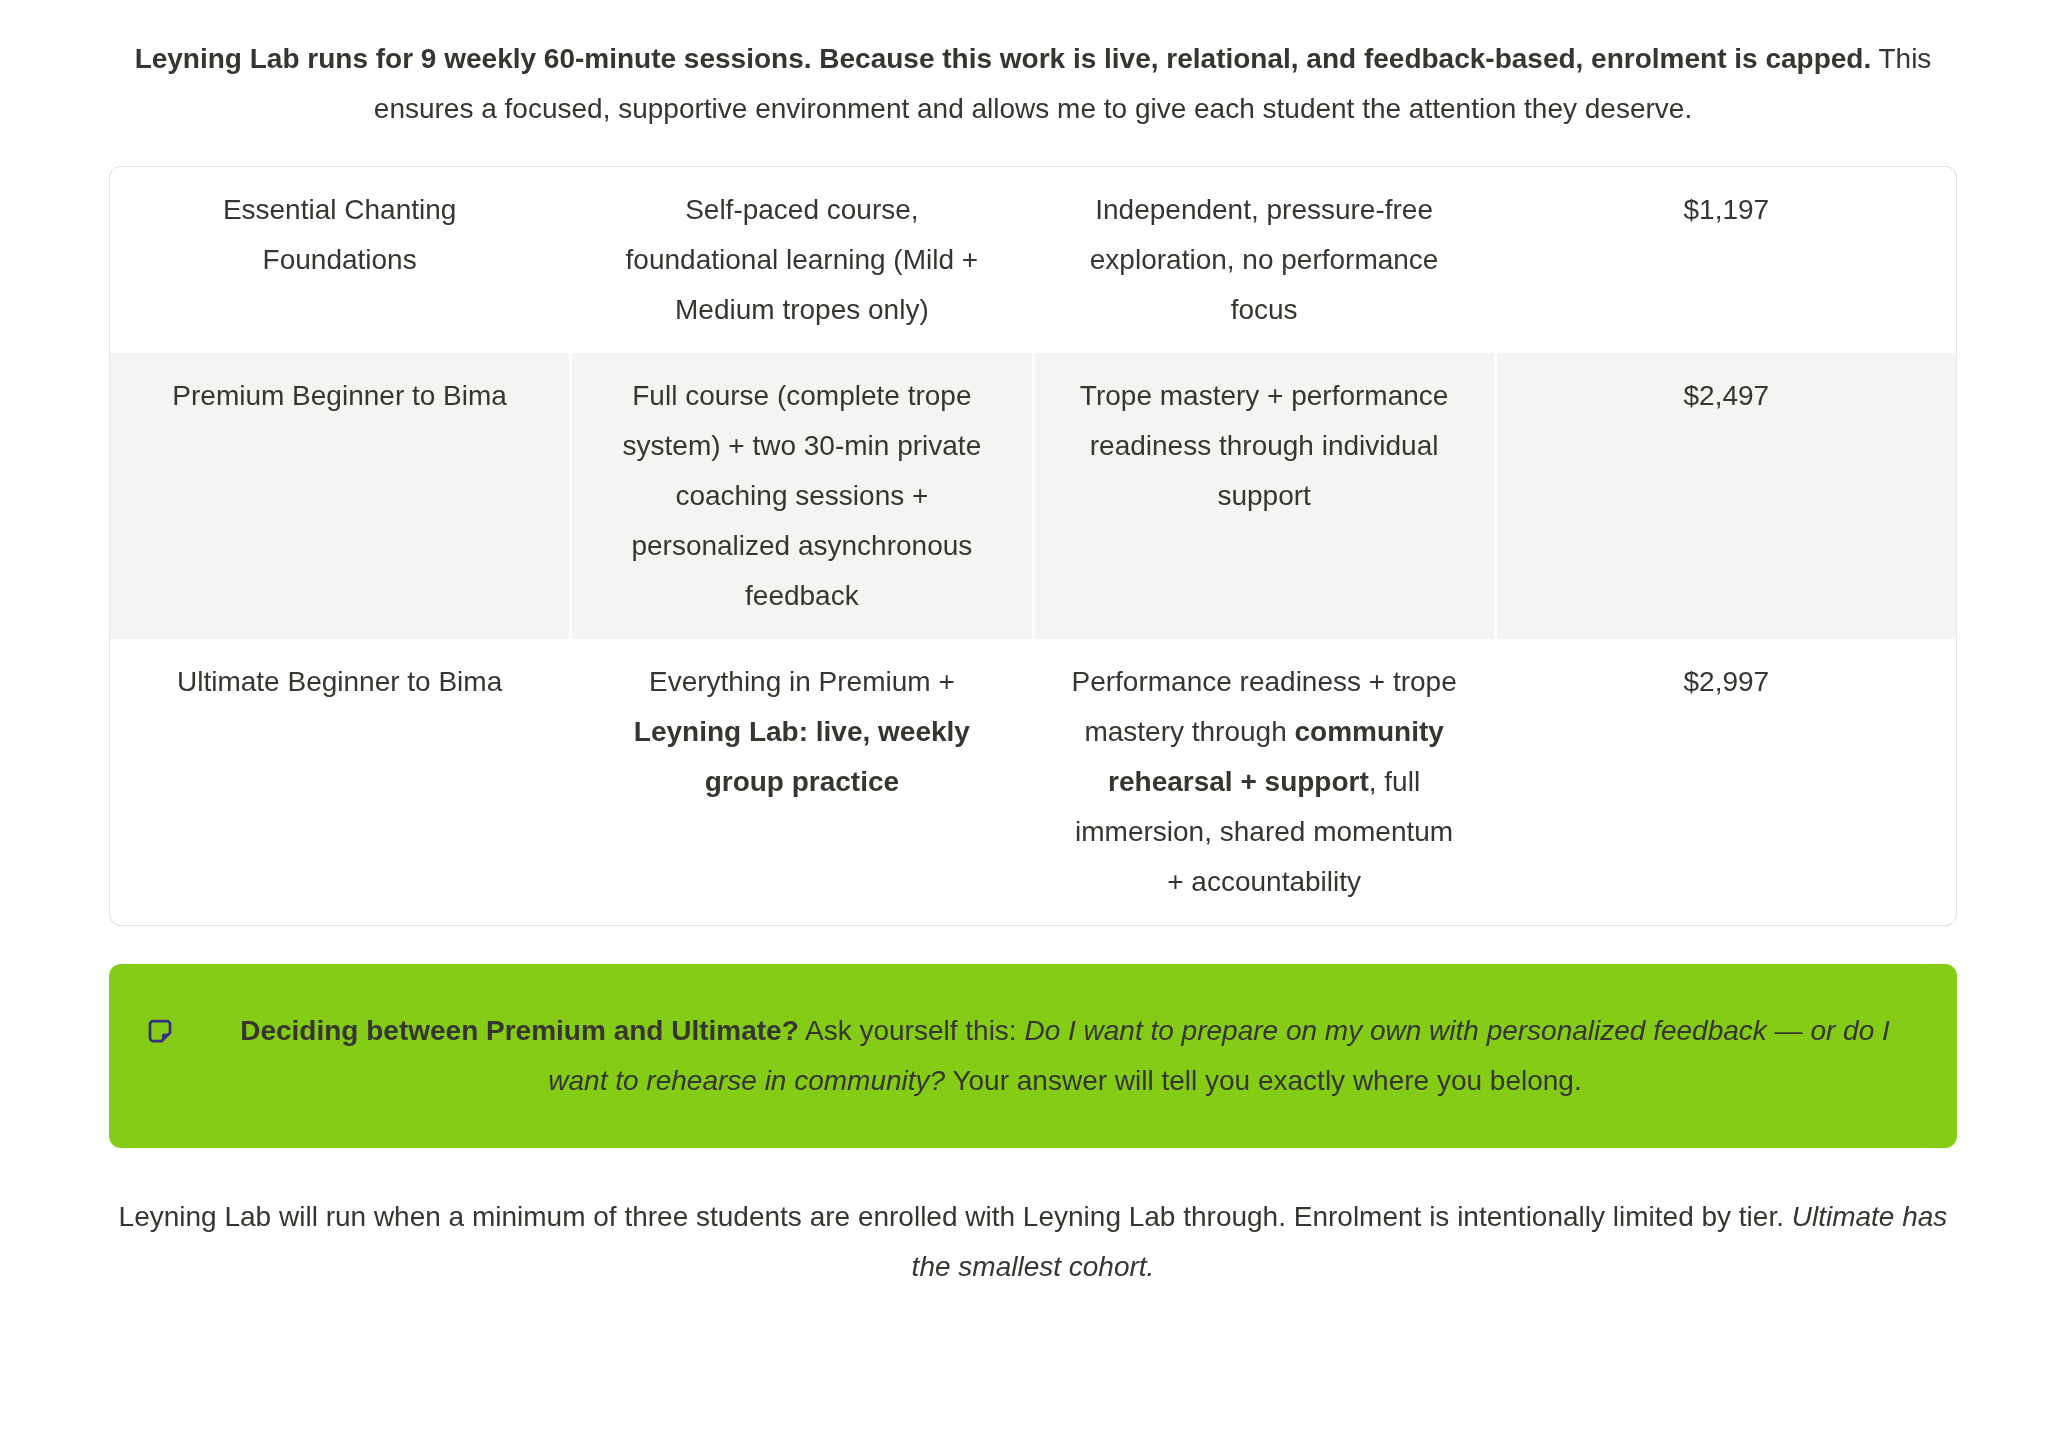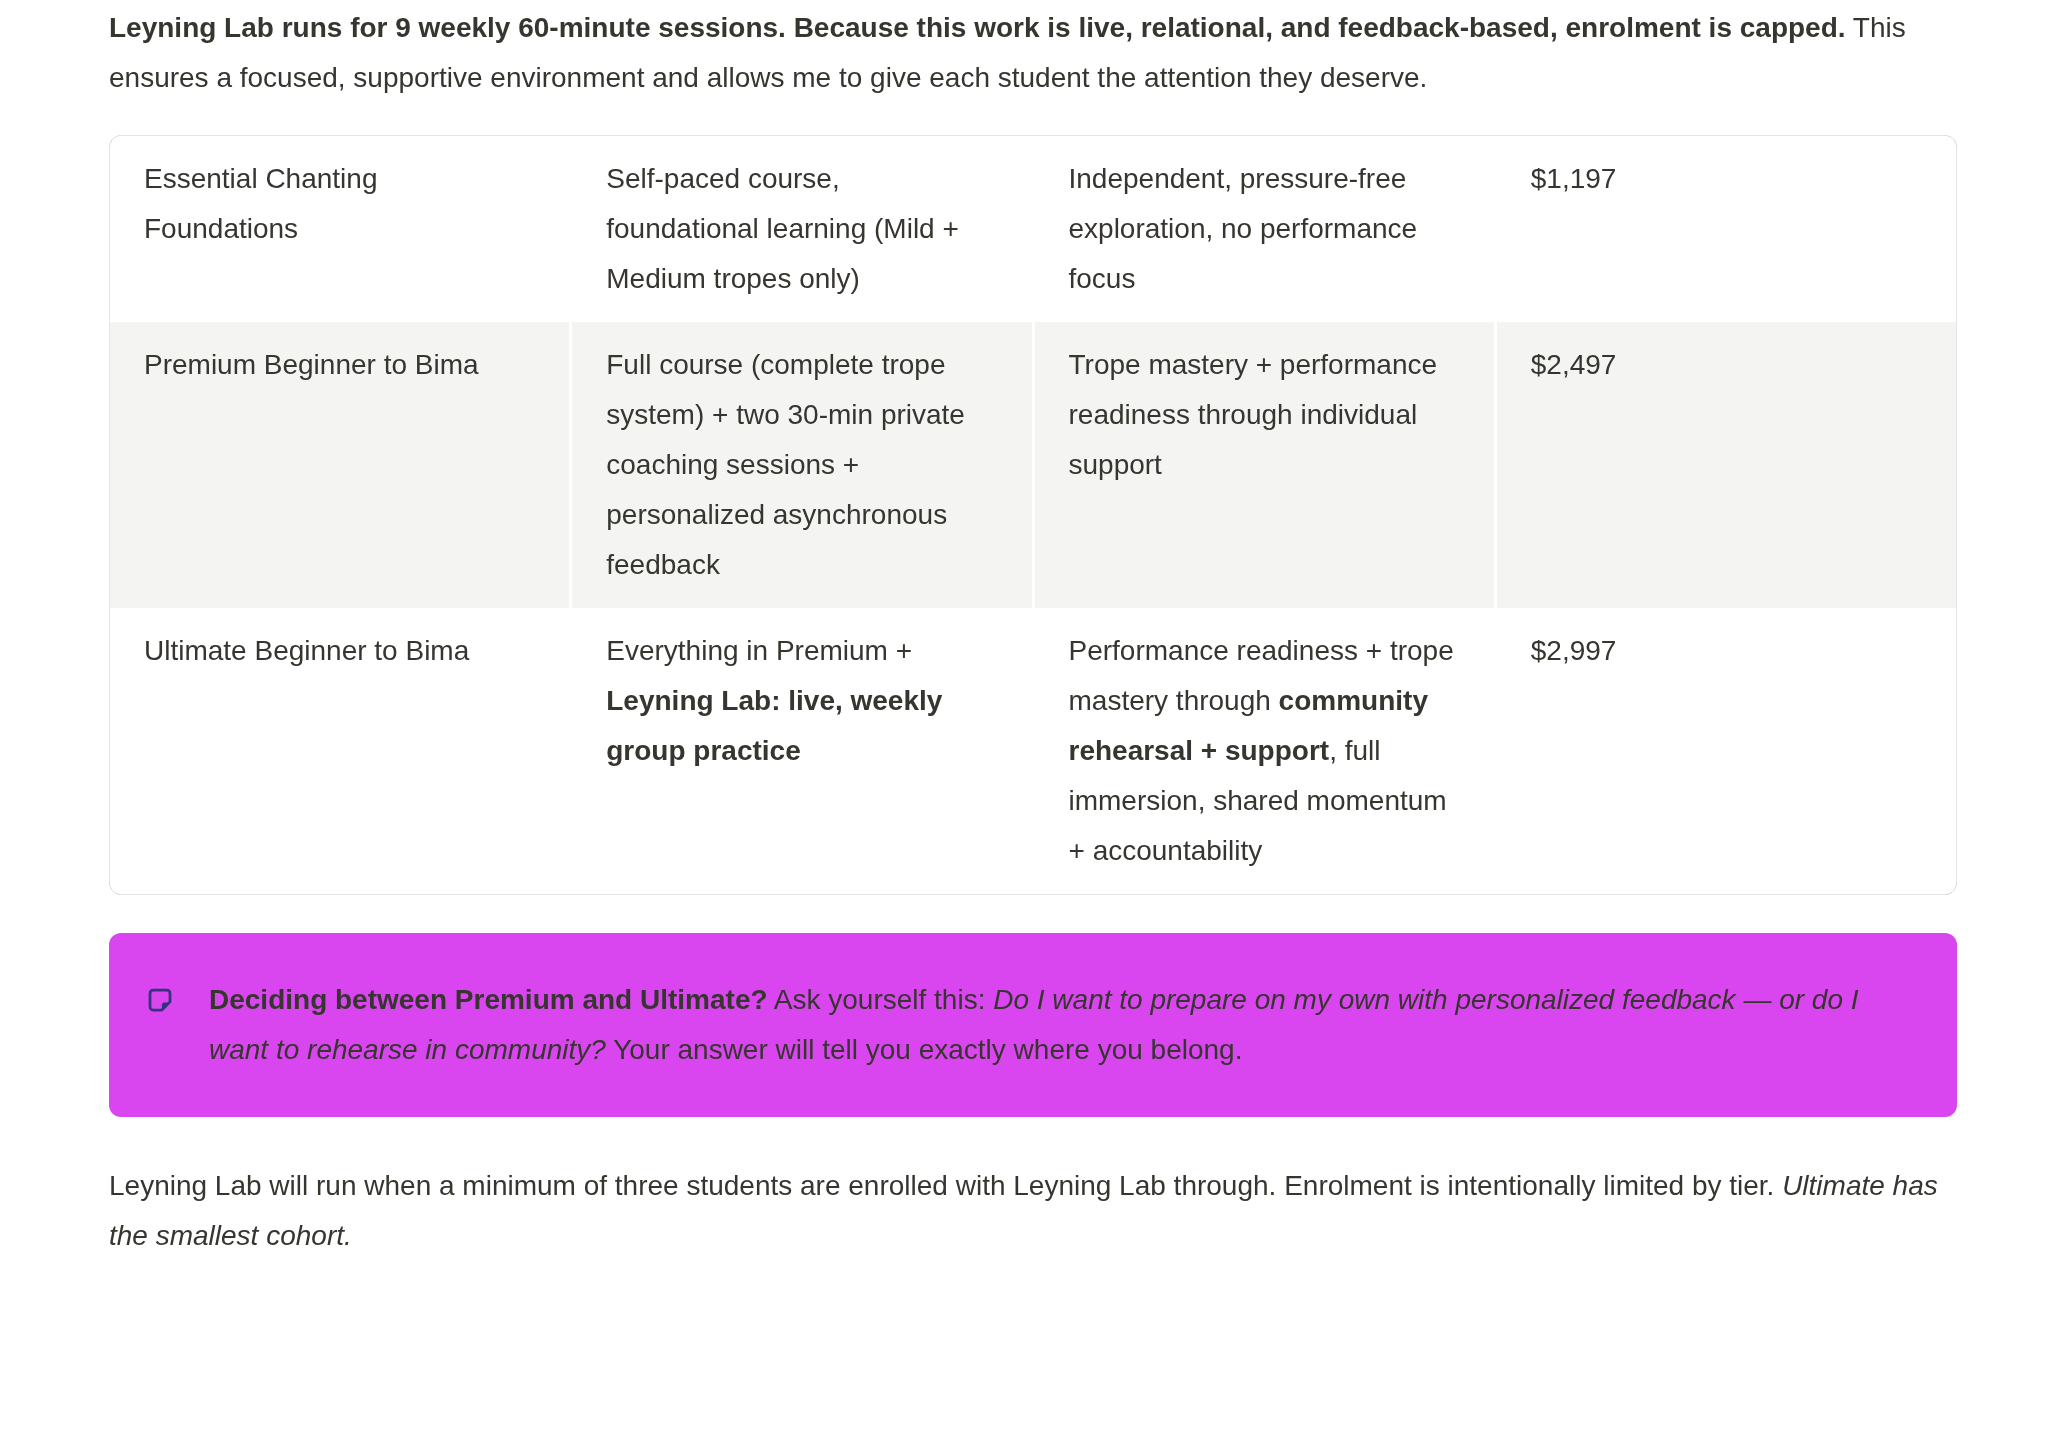--- a/index.html
+++ b/index.html
@@ -8,21 +8,21 @@
     --shade:#f4f4f2;
   }
   *{box-sizing:border-box;}
   html,body{margin:0;padding:0;}
   body{
     width:2065px;height:1440px;background:#ffffff;
     font-family:"Liberation Sans", sans-serif;
     color:var(--text);
     overflow:hidden;
   }
-  .page{padding:3px 108px 0 109px;}
+  .page{padding:34px 108px 0 109px;text-align:center;}
   .para{font-size:28px;line-height:50px;margin:0;}
   .italic-note{margin-top:42px;}
   .italic-note em{font-style:italic;}
 
   .pricing-table{
     margin-top:32px;
     border:1px solid var(--border);
     border-radius:12px;
     overflow:hidden;
     background:#8b5cf6;
@@ -70,21 +70,21 @@
       <div class="t-cell"><span class="">$2,497</span></div>
     </div>
     <div class="t-row">
       <div class="t-cell"><span class="">Ultimate Beginner to Bima</span></div>
       <div class="t-cell"><span class="">Everything in Premium + </span><span class="seg-b">Leyning Lab: live, weekly group practice</span></div>
       <div class="t-cell"><span class="">Performance readiness + trope mastery through </span><span class="seg-b">community rehearsal + support</span><span class="">, full immersion, shared momentum + accountability</span></div>
       <div class="t-cell"><span class="">$2,997</span></div>
     </div>
   </div>
 
-  <div class="callout" style="background: #d946ef;">
+  <div class="callout" style="background: #84cc16;">
     <span class="callout-icon" style="color: rgb(53, 51, 127);">
       <svg viewBox="0 0 24 24" fill="none" xmlns="http://www.w3.org/2000/svg">
         <path d="M6.5 4 h11 a2.5 2.5 0 0 1 2.5 2.5 v7 l-6.5 6.5 h-7 A2.5 2.5 0 0 1 4 17.5 v-11 A2.5 2.5 0 0 1 6.5 4 Z" stroke="currentColor" stroke-width="2.2" stroke-linejoin="round"></path>
         <path d="M13.5 20 v-4 a2 2 0 0 1 2 -2 h4 Z" fill="currentColor"></path>
       </svg>
     </span>
     <p class="callout-text"><span class="seg-b">Deciding between Premium and Ultimate?</span><span class=""> Ask yourself this: </span><span class="seg-i">Do I want to prepare on my own with personalized feedback — or do I want to rehearse in community?</span><span class=""> Your answer will tell you exactly where you belong.</span></p>
   </div>
 
   <p class="para footer"><span class="">Leyning Lab will run when a minimum of three students are enrolled with Leyning Lab through. Enrolment is intentionally limited by tier. </span><span class="seg-i">Ultimate has the smallest cohort.</span></p>

